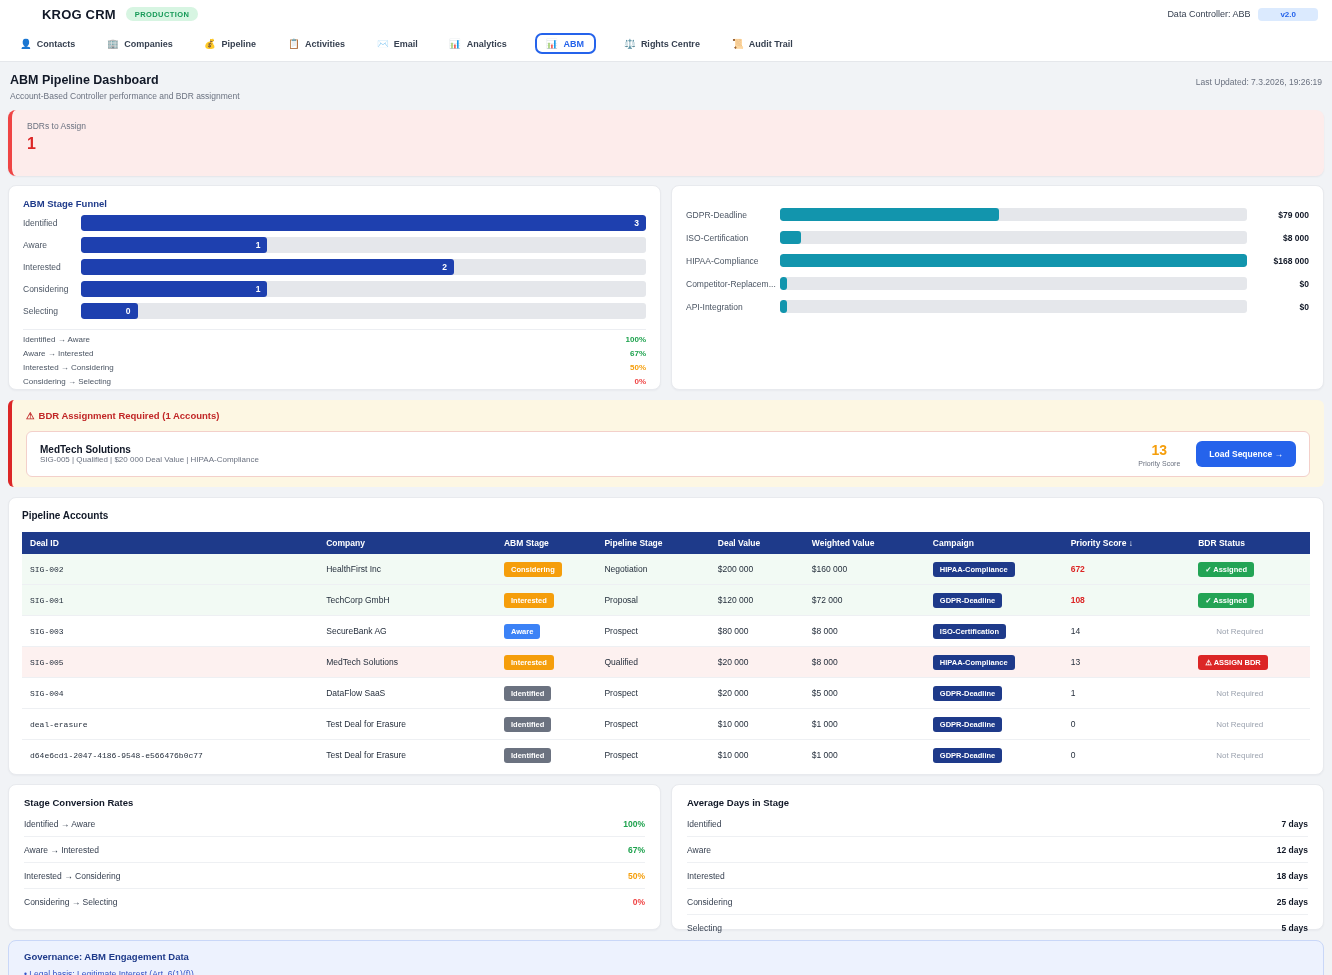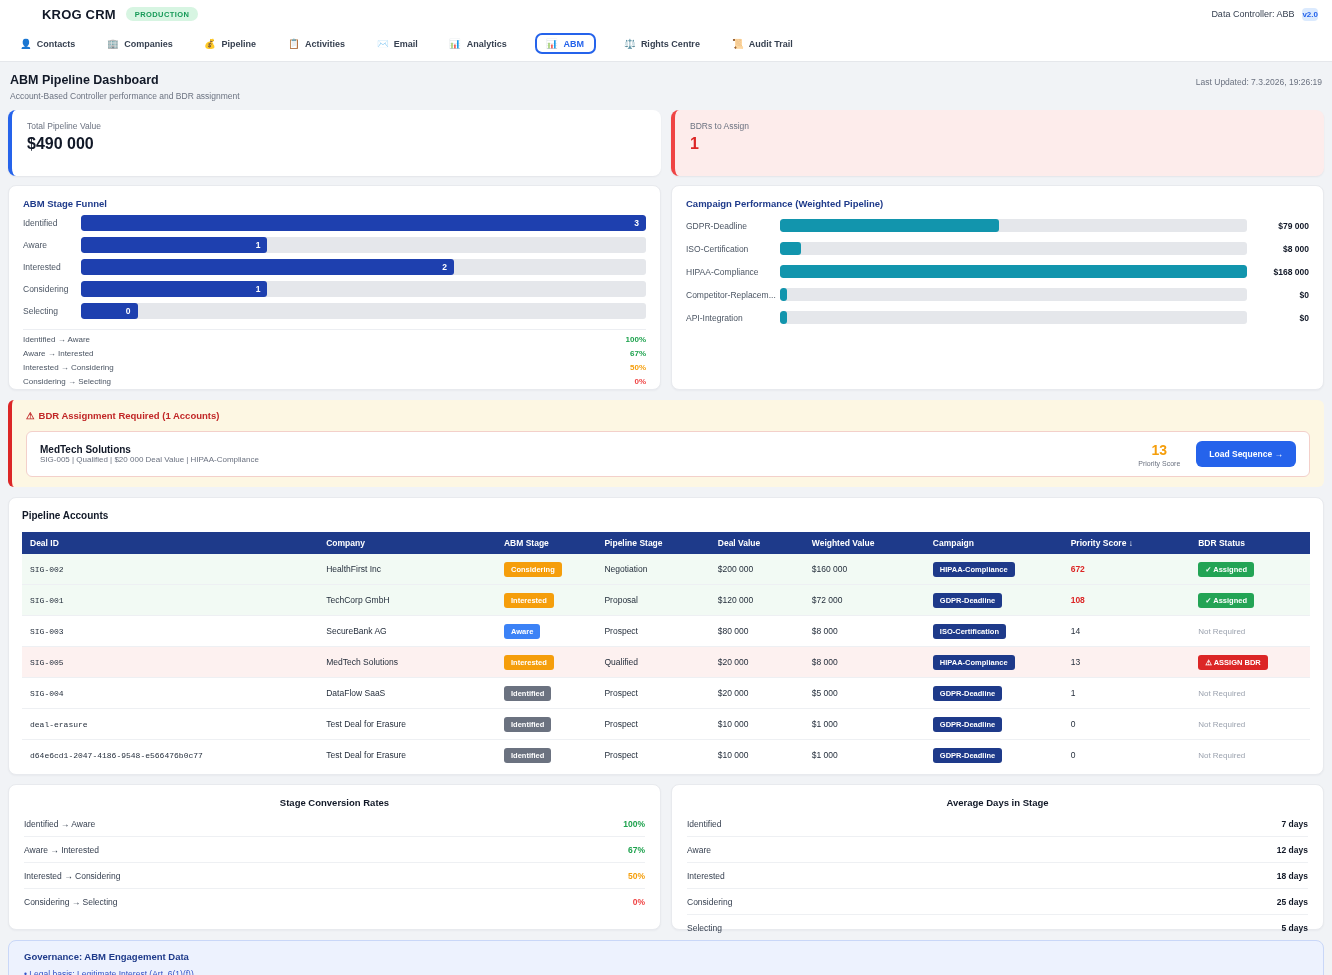--- a/index.html
+++ b/index.html
@@ -5,21 +5,21 @@
   * { margin:0; padding:0; box-sizing:border-box; }
   html,body { width:1332px; height:975px; overflow:hidden; }
   body { background:#f1f3f6; font-family:"Liberation Sans", sans-serif; color:#1f2937; }
 
   
   .topbar { height:28px; background:#fff; display:flex; justify-content:space-between; align-items:center; padding:0 14px; }
   .topbar-left { display:flex; align-items:center; gap:10px; }
   .brand { font-size:13px; font-weight:800; color:#111827; letter-spacing:.2px;padding-left:28px; }
   .env-badge { background:#d7f5e2; color:#159957; font-size:7.5px; font-weight:700; padding:2.5px 9px; border-radius:9px; letter-spacing:.4px; }
   .topbar-right { display:flex; align-items:center; gap:8px; font-size:9px; color:#374151; }
-  .ver-badge { background:#dbeafe; color:#2563eb; font-size:8px; font-weight:700; padding:2px 0; border-radius:4px; }
+  .ver-badge { background:#dbeafe; color:#2563eb; font-size:8px; font-weight:700; padding:2px 22px; border-radius:4px; }
 
   
   .navbar { background:#fff; border-bottom:1px solid #e5e7eb; display:flex; gap:24px; align-items:center; padding:5px 16px 7px; }
   .tab { display:flex; align-items:center; gap:5px; font-size:9px; font-weight:700; color:#374151; padding:4px 4px; cursor:default; white-space:nowrap; }
   .tab .tab-icon { font-size:9.5px; }
   .tab.active { border:2px solid #2563eb; border-radius:7px; color:#2563eb; padding:3px 10px; }
 
   
   .page-head { display:flex; justify-content:space-between; align-items:flex-start; padding:11px 10px 9px; }
   .page-title { font-size:12.5px; font-weight:800; color:#111827; }
@@ -77,24 +77,24 @@
   thead th { background:#1e3a8a; color:#fff; text-align:left; font-size:8.5px; font-weight:700; padding:6px 8px; white-space:nowrap; }
   td { padding:7.5px 8px; border-bottom:1px solid #eef0f3; font-size:8.5px; color:#1f2937; }
   tbody tr:last-child td { border-bottom:none; }
   .mono { font-family:"Liberation Mono","DejaVu Sans Mono",monospace; font-size:8px; }
   .row-green { background:#f2faf4; }
   .row-red { background:#fdf1f0; }
   .badge { display:inline-block; padding:3px 7px; border-radius:3px; color:#fff; font-size:7.5px; font-weight:700; white-space:nowrap; }
   .b-orange { background:#f59e0b; } .b-blue { background:#3b82f6; } .b-gray { background:#6b7280; }
   .b-navy { background:#1e3a8a; } .b-green { background:#23a455; } .b-red { background:#dc2626; cursor:pointer; }
   .pri-hot { color:#dc2626; font-weight:700; }
-  .not-required { color:#9ca3af; font-size:8px; }
-
-  
-  .bottom-row { display:flex; gap:10px; padding:9px 8px;text-align:center; }
+  .not-required { color:#9ca3af; font-size:8px;margin-left:18px; }
+
+  
+  .bottom-row { display:flex; gap:10px; padding:9px 8px; }
   .bottom-panel { flex:1; padding:12px 15px; height:146px; }
   .bottom-title { font-size:9.5px; font-weight:700; color:#111827; margin-bottom:3px; }
   .list-row { display:flex; justify-content:space-between; align-items:center; font-size:8.5px; color:#374151; padding:7.5px 0; border-bottom:1px solid #eef0f3; }
   .list-row:last-child { border-bottom:none; }
   .list-val { font-weight:700; color:#111827; }
 
   
   .governance { margin:1px 8px; background:#edf2fe; border:1px solid #c9d7f8; border-radius:8px; padding:10px 15px 14px; }
   .gov-title { font-size:9.5px; font-weight:700; color:#1e3a8a; }
   .gov-list { list-style:none; margin-top:7px; }
@@ -156,24 +156,20 @@
 
 <div class="page-head">
   <div>
     <div class="page-title">ABM Pipeline Dashboard</div>
     <div class="page-sub">Account-Based Controller performance and BDR assignment</div>
   </div>
   <div class="last-updated">Last Updated: 7.3.2026, 19:26:19</div>
 </div>
 
 <div class="stats">
-  <div class="stat-card" style="border-left-color: rgb(37, 99, 235);">
-    <div class="stat-label">Total Pipeline Value</div>
-    <div class="stat-value">$490 000</div>
-  </div>
   <div class="stat-card danger" style="border-left-color: rgb(239, 68, 68);">
     <div class="stat-label">BDRs to Assign</div>
     <div class="stat-value">1</div>
   </div>
 </div>
 
 <div class="charts-row">
 
   <section class="panel chart-panel">
     <div class="chart-title">ABM Stage Funnel</div>
@@ -230,21 +226,20 @@
         <span>Interested → Considering</span>
         <span class="conv-val" style="color: rgb(245, 158, 11);">50%</span>
       </div>
     <div class="conv-mini-row">
         <span>Considering → Selecting</span>
         <span class="conv-val" style="color: rgb(239, 68, 68);">0%</span>
       </div>
   </section>
 
   <section class="panel chart-panel">
-    <div class="chart-title">Campaign Performance (Weighted Pipeline)</div>
     <div class="camp-row">
       <span class="camp-label">GDPR-Deadline</span>
       <div class="camp-track">
           <div class="camp-fill" style="width: 47%;"></div>
         </div>
       <span class="camp-value">$79 000</span>
     </div>
     <div class="camp-row">
       <span class="camp-label">ISO-Certification</span>
       <div class="camp-track">

